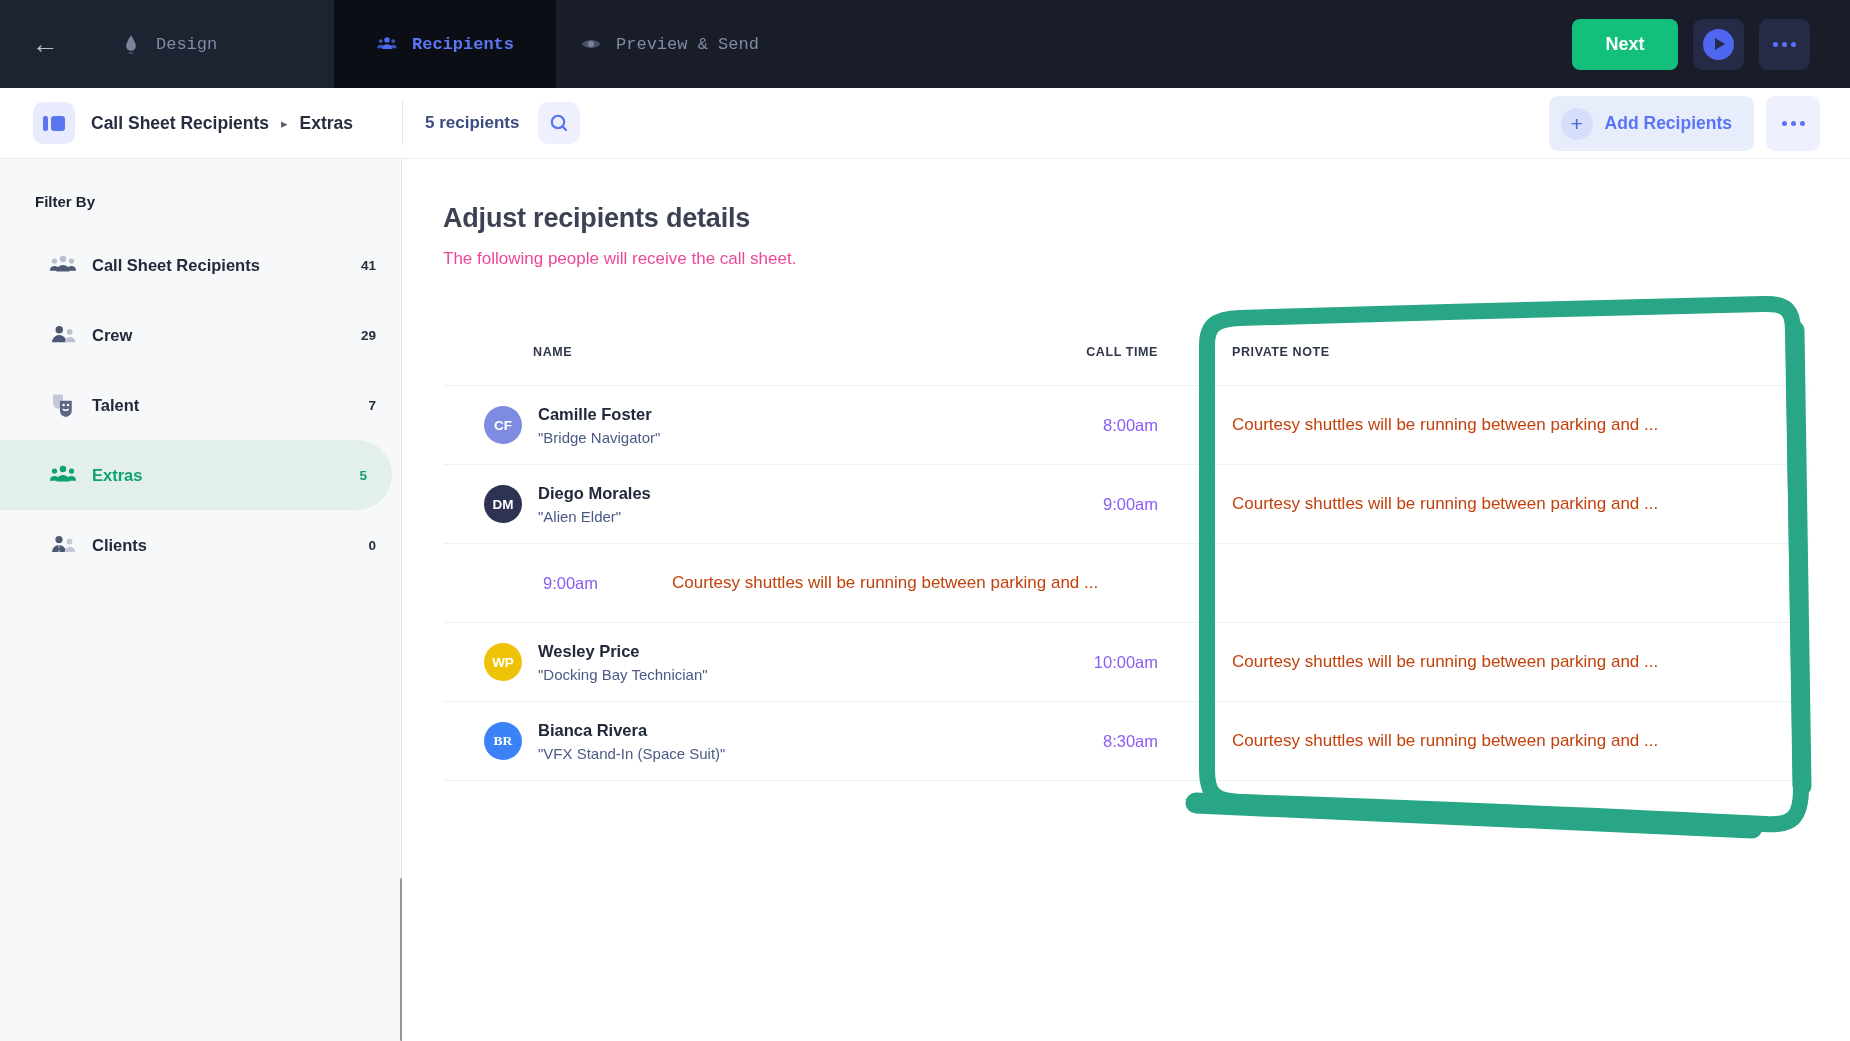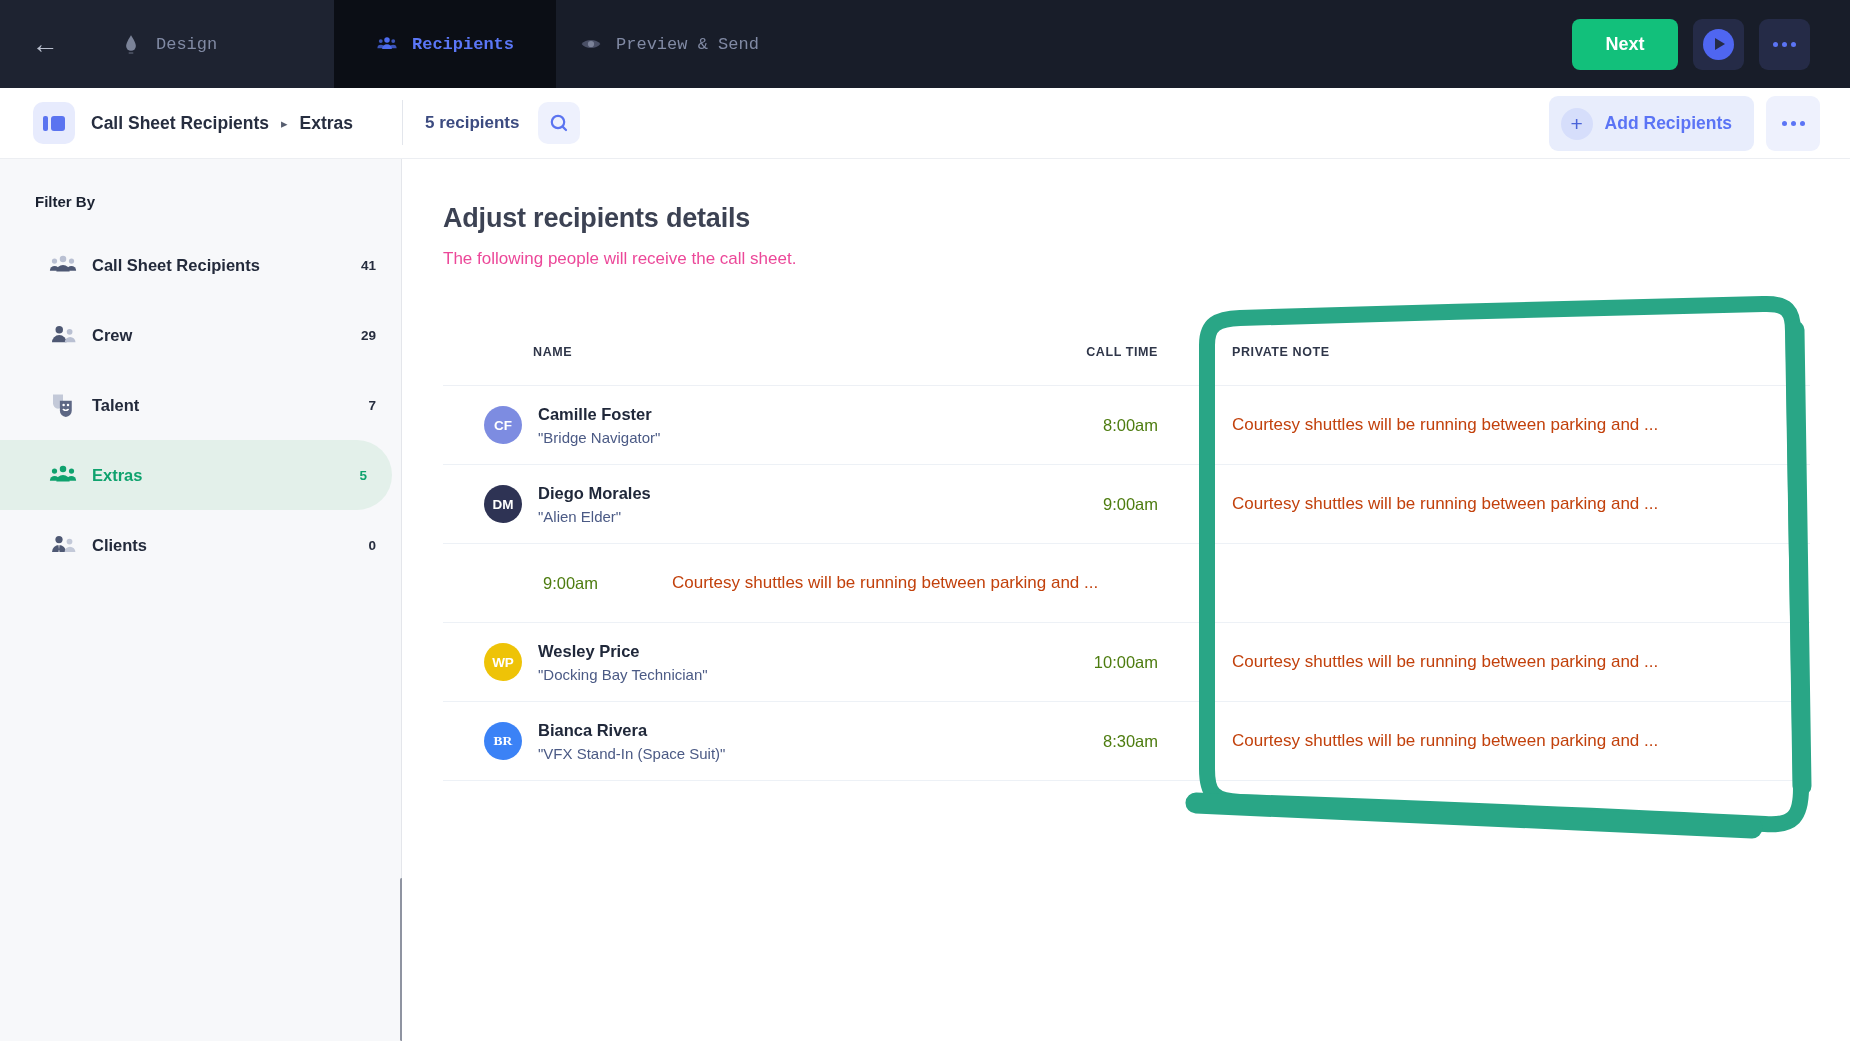--- a/index.html
+++ b/index.html
@@ -80,21 +80,21 @@
     font-size:12.5px; font-weight:700; color:#2f3649; letter-spacing:0.6px; }
   .h-name { flex:0 0 560px; padding-left:90px; }
   .h-time { flex:0 0 155px; text-align:right; }
   .h-note { margin-left:74px; flex:1; }
   .trow { display:flex; align-items:center; height:79px; border-bottom:1px solid #edf1f6; }
   .cell-name { flex:0 0 560px; display:flex; align-items:center; gap:16px; padding-left:41px; }
   .avatar { width:38px; height:38px; border-radius:50%; display:flex; align-items:center;
     justify-content:center; color:#fff; font-size:13.5px; font-weight:700; flex:0 0 auto; }
   .who .name { font-size:16.5px; font-weight:700; color:#20283a; }
   .who .role { margin-top:5px; font-size:15px; color:#4b5a85; }
-  .cell-time { flex:0 0 155px; text-align:right; font-size:16.5px; color:#4d7c0f; }
+  .cell-time { flex:0 0 155px; text-align:right; font-size:16.5px; color:#8b5cf6; }
   .cell-note { margin-left:74px; flex:1; font-size:17px; color:#c2410c; white-space:nowrap;
     overflow:hidden; }
 
   
   .annotation { position:absolute; left:0; top:0; width:1850px; height:1041px;
     pointer-events:none; z-index:5; }
 </style>
 </head>
 <body>
 

